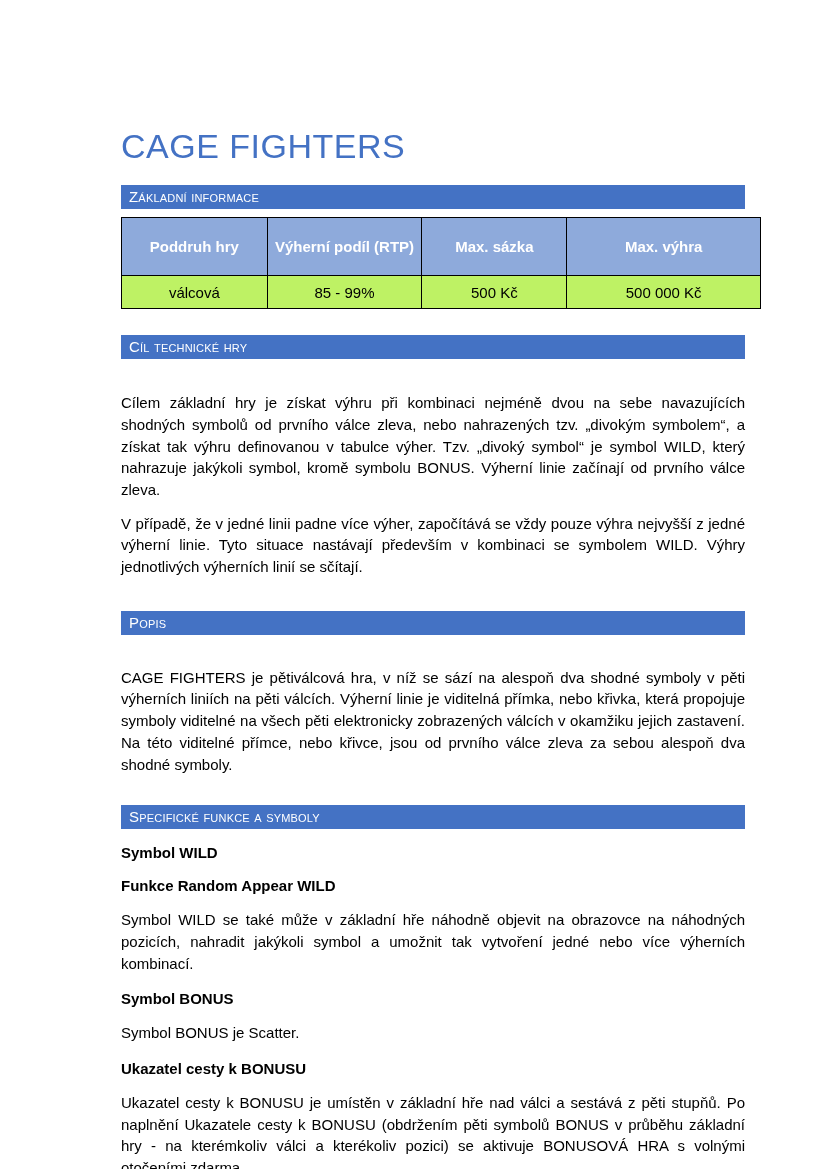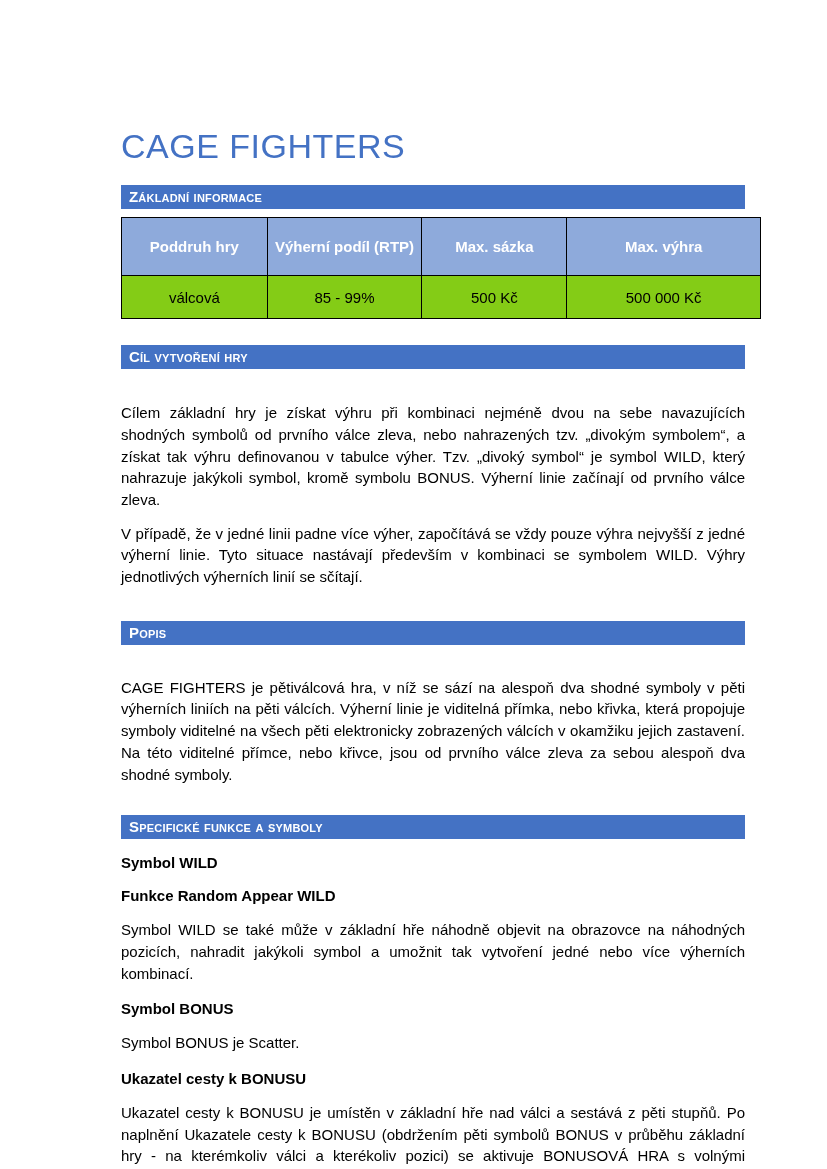--- a/index.html
+++ b/index.html
@@ -22,21 +22,21 @@
     font-weight: 400;
     color: #4472C4;
     letter-spacing: 0.5px;
     line-height: 1.15;
     margin-bottom: 19px;
   }
   .section-bar {
     background: #4472C4;
     color: #ffffff;
     font-variant: small-caps;
-    font-weight: bold;
+    font-weight: normal;
     font-size: 15px;
     height: 24px;
     line-height: 24px;
     padding-left: 8px;
     letter-spacing: 0.2px;
   }
   .bar-goal    { margin-top: 26px; }
   .bar-desc    { margin-top: 33px; }
   .bar-feat    { margin-top: 30px; }
   table.info-table {
@@ -51,24 +51,24 @@
     vertical-align: middle;
     font-size: 15px;
   }
   table.info-table th {
     background: #8EAADB;
     color: #ffffff;
     font-weight: bold;
     height: 58px;
   }
   table.info-table td {
-    background: #84cc16;
+    background: #bef264;
     color: #000000;
     font-weight: 400;
-    height: 43px;
+    height: 33px;
   }
   col.c1 { width: 22.8%; }
   col.c2 { width: 24.2%; }
   col.c3 { width: 22.7%; }
   col.c4 { width: 30.3%; }
   .para {
     font-size: 15px;
     line-height: 21.7px;
     text-align: justify;
     margin-top: 12px;
@@ -115,21 +115,21 @@
     <tbody>
       <tr>
         <td>válcová</td>
         <td>85 - 99%</td>
         <td>500 Kč</td>
         <td>500 000 Kč</td>
       </tr>
     </tbody>
   </table>
 
-  <div class="section-bar bar-goal">Cíl vytvoření hry</div>
+  <div class="section-bar bar-goal">Cíl technické hry</div>
 
   <p class="para first-after-bar">Cílem základní hry je získat výhru při kombinaci nejméně dvou na sebe navazujících shodných symbolů od prvního válce zleva, nebo nahrazených tzv. „divokým symbolem“, a získat tak výhru definovanou v tabulce výher.  Tzv. „divoký symbol“ je symbol WILD, který nahrazuje jakýkoli symbol, kromě symbolu BONUS. Výherní linie začínají od prvního válce zleva.</p>
   <p class="para">V případě, že v jedné linii padne více výher, započítává se vždy pouze výhra nejvyšší z jedné výherní linie. Tyto situace nastávají především v kombinaci se symbolem WILD. Výhry jednotlivých výherních linií se sčítají.</p>
 
   <div class="section-bar bar-desc">Popis</div>
 
   <p class="para first-after-bar-desc">CAGE FIGHTERS je pětiválcová hra, v níž se sází na alespoň dva shodné symboly v pěti výherních liniích na pěti válcích. Výherní linie je viditelná přímka, nebo křivka, která propojuje symboly viditelné na všech pěti elektronicky zobrazených válcích v okamžiku jejich zastavení. Na této viditelné přímce, nebo křivce, jsou od prvního válce zleva za sebou alespoň dva shodné symboly.</p>
 
   <div class="section-bar bar-feat">Specifické funkce a symboly</div>
 

